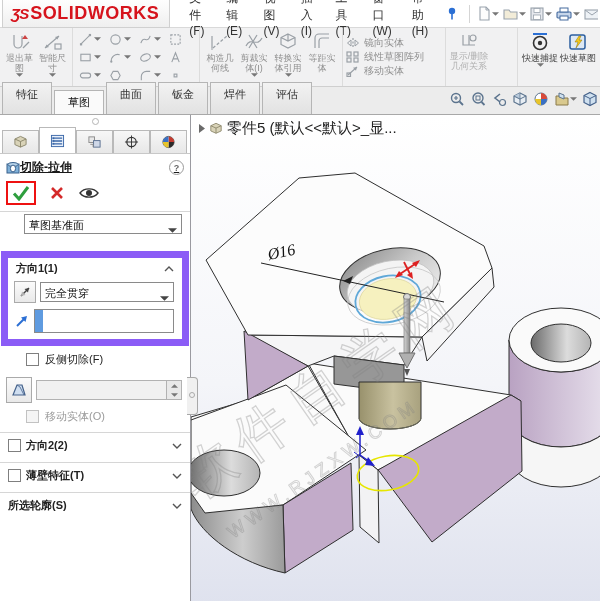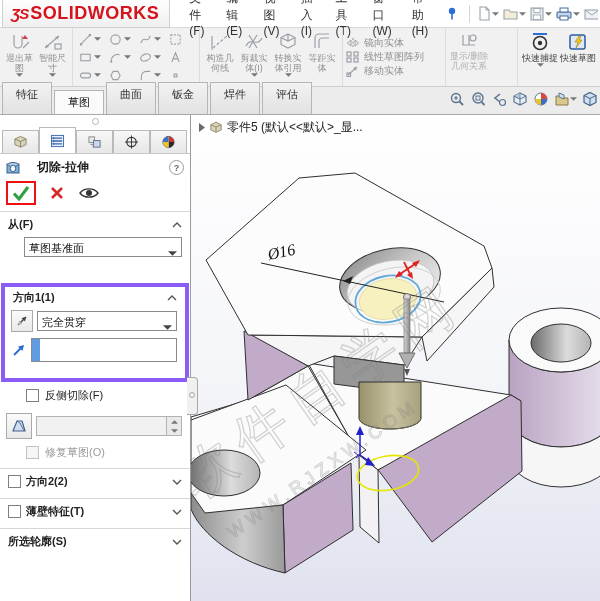--- a/index.html
+++ b/index.html
@@ -41,51 +41,51 @@
   .hud{position:absolute;right:2px;top:4px;display:flex;align-items:center;gap:5px;}
   
   .main{display:flex;height:489px;position:relative;}
   .panel{width:190px;min-width:190px;background:#fff;border-right:1px solid #9a9aa0;position:relative;
          font-size:11px;overflow:hidden;}
   .grip{position:absolute;left:92px;top:3px;width:5px;height:5px;border:1px solid #b5b5b5;border-radius:50%;}
   .pm-tabs{display:flex;align-items:flex-end;height:30px;border-bottom:1px solid #c8c8c8;padding:0 2px;margin-top:8px;}
   .pm-tab{width:35px;height:22px;display:flex;align-items:center;justify-content:center;
           border:1px solid #b9b9b9;border-bottom:none;background:linear-gradient(#f7f7f7,#e7e7e7);}
   .pm-tab.active{background:#fff;height:25px;}
-  .pm-title{display:flex;align-items:center;gap:17px;padding:5px 6px 3px;font-weight:bold;font-size:12px;color:#1a1a1a;}
+  .pm-title{display:flex;align-items:center;gap:0;padding:5px 6px 3px;font-weight:bold;font-size:12px;color:#1a1a1a;text-decoration:underline;}
   .help{margin-left:auto;width:13px;height:13px;border:1px solid #9a9a9a;border-radius:50%;
         display:flex;align-items:center;justify-content:center;font-size:9px;color:#666;font-weight:bold;}
   .pm-actions{display:flex;align-items:center;gap:14px;padding:2px 6px 6px;border-bottom:1px solid #d6d6d6;}
   .red-box{border:2px solid #ee1111;padding:2px 4px;display:inline-flex;}
   .sec-h{display:flex;align-items:center;gap:5px;padding:5px 8px 3px;font-weight:bold;color:#222;}
   .sec-h .chv{margin-left:auto;}
   .chv{width:10px;height:6px;stroke:#555;fill:none;stroke-width:1.4;}
   .dd-row{padding:2px 8px 6px 24px;}
   .ddbox{display:flex;align-items:flex-end;height:18px;border:1px solid #8a8a8a;background:#fff;padding:0 4px;}
   .ddbox span{flex:1;font-size:11px;color:#111;}
   .ddv{width:9px;height:5px;}
   .ddv path{fill:#444;}
-  .red-sec{border:4px solid #8b5cf6;margin:20px 1px 0;padding-bottom:16px;}
+  .red-sec{border:7px solid #8b5cf6;margin:11px 1px 0;padding-bottom:6px;}
   .prow{display:flex;align-items:center;gap:4px;padding:2px 8px 0 6px;}
   .sqbtn{width:20px;height:20px;border:1px solid #aaa;background:linear-gradient(#fbfbfb,#e9e9e9);
          display:flex;align-items:center;justify-content:center;}
   .selbox{flex:1;height:22px;border:1px solid #8a8a8a;background:#fff;display:flex;}
   .selbar{width:8px;background:#5f9be0;}
   .chk-row{display:flex;align-items:center;gap:6px;padding:6px 8px 2px 26px;color:#222;}
   .chk{width:11px;height:11px;border:1px solid #7f7f7f;background:#fff;display:inline-block;}
   .chk-row.dis{color:#9a9a9a;}
   .chk-row.dis .chk{border-color:#c2c2c2;background:#f5f5f5;}
   .spinwrap{flex:1;display:flex;height:18px;border:1px solid #b2b2b2;background:#f1f1f1;}
   .spinfield{flex:1;}
   .spinbtns{width:14px;border-left:1px solid #b2b2b2;display:flex;flex-direction:column;}
   .spinbtns div{flex:1;background:#e9e9e9;display:flex;align-items:center;justify-content:center;}
   .sdiv{border-top:1px solid #d6d6d6;margin-top:6px;}
   
   .viewport{flex:1;position:relative;background:linear-gradient(#ffffff 0%,#f4f5f9 55%,#dfe2ee 100%);overflow:hidden;}
-  .tree{position:absolute;left:8px;top:4px;display:flex;align-items:center;gap:4px;font-size:12px;color:#222;}
+  .tree{position:absolute;left:8px;top:4px;display:flex;align-items:center;gap:4px;font-size:15px;color:#222;}
   .tri-r{width:6px;height:9px;}
   .splitter{position:absolute;left:187px;top:262px;width:10px;height:36px;background:#f0f0f0;
             border:1px solid #a8a8a8;border-left:none;border-radius:0 4px 4px 0;z-index:5;}
   .splitter i{display:block;width:4px;height:4px;border:1px solid #aaa;border-radius:50%;margin:14px auto;}
 </style>
 </head>
 <body>
 
 <div id="app">
 
@@ -482,26 +482,20 @@
         </span>
         <svg width="14" height="14" viewBox="0 0 14 14">
             <path d="M2 2 L12 12 M12 2 L2 12" stroke="#d42a2a" stroke-width="2.6"></path>
           </svg>
         <svg width="22" height="14" viewBox="0 0 22 14">
             <path d="M2 7 C6 1.5 16 1.5 20 7 C16 12.5 6 12.5 2 7 z" fill="none" stroke="#333" stroke-width="1.4"></path>
             <circle cx="11" cy="7" r="3" fill="#333"></circle>
           </svg>
       </div>
 
-      <div class="sec-h">
-        <span>从(F)</span>
-        <svg class="chv" viewBox="0 0 10 6">
-            <path d="M1 5 L5 1 L9 5"></path>
-          </svg>
-      </div>
       <div class="dd-row">
         <div class="ddbox">
           <span>草图基准面</span>
           <svg class="ddv" viewBox="0 0 8 4">
               <path d="M0 0h8L4 4z"></path>
             </svg>
         </div>
       </div>
 
       <div class="red-sec">
@@ -561,21 +555,21 @@
                 <svg width="7" height="4" viewBox="0 0 8 4">
                   <path d="M0 0h8L4 4z" fill="#777"></path>
                 </svg>
               </div>
           </div>
         </div>
       </div>
 
       <div class="chk-row dis">
         <span class="chk"></span>
-        <span>修复草图(O)</span>
+        <span>移动实体(O)</span>
       </div>
 
       <div class="sdiv"></div>
       <div class="sec-h">
         <span class="chk"></span>
         <span>方向2(2)</span>
         <svg class="chv" viewBox="0 0 10 6">
             <path d="M1 1 L5 5 L9 1"></path>
           </svg>
       </div>

